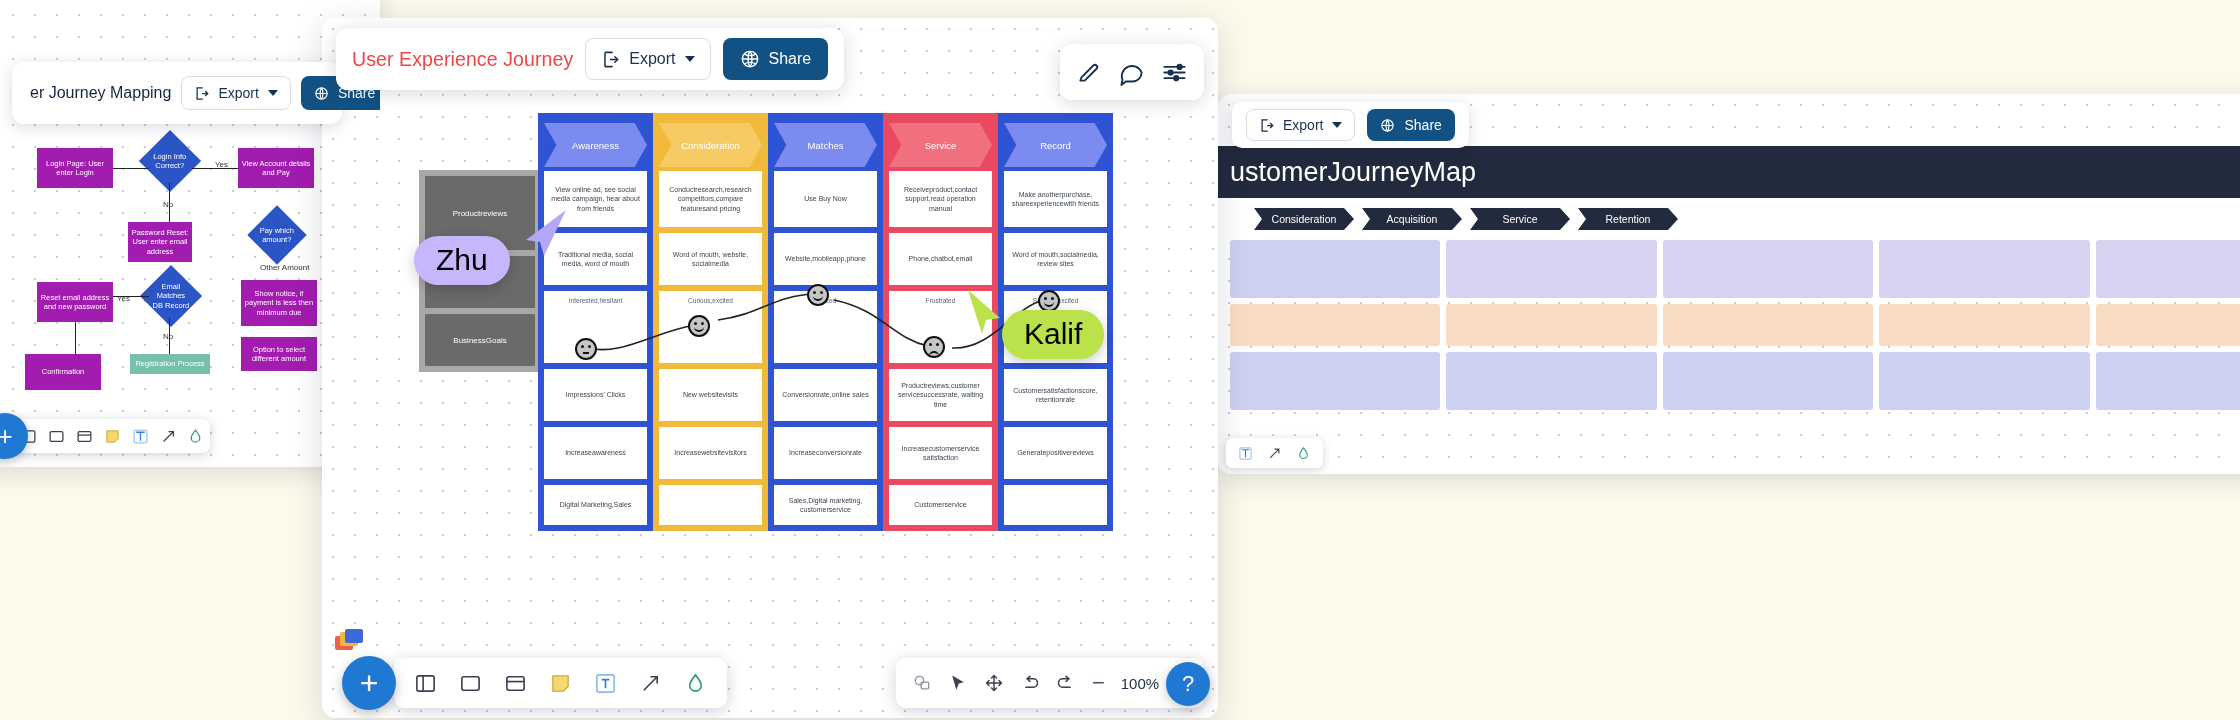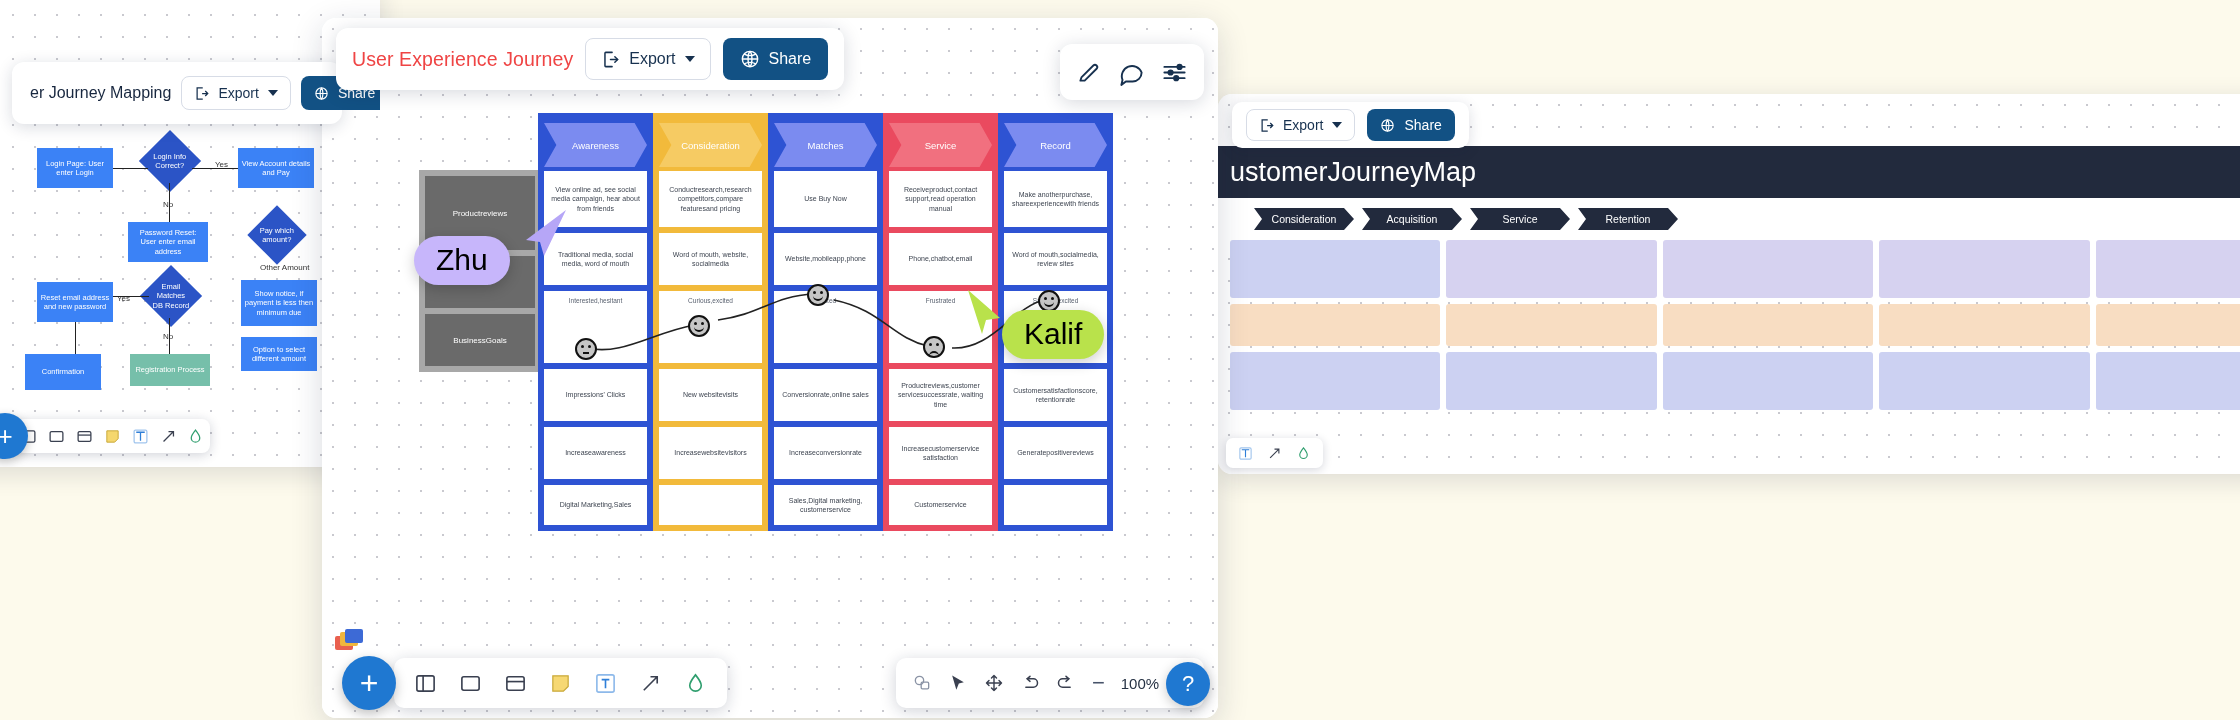--- a/index.html
+++ b/index.html
@@ -38,21 +38,21 @@
     padding: 0 18px; z-index: 8;
   }
   .lw-title { font-size: 16px; color: #18273f; white-space: nowrap; text-align: center; }
   .flow-node {
     position: absolute;
     display: flex; align-items: center; justify-content: center;
     text-align: center;
     font-size: 7.5px; line-height: 1.25;
     color: #fff; padding: 3px;
   }
-  .fn-red  { background: #3b82f6; }
+  .fn-red  { background: #a21caf; }
   .fn-blue { background: #2b54c6; }
   .fn-teal { background: #76bfaa; }
   .fn-diamond { transform: rotate(45deg); }
   .fn-diamond span { transform: rotate(-45deg); display:block; }
   .flow-label { position:absolute; font-size: 8px; color:#333; }
   .flow-line { position:absolute; background:#222; }
   .lw-bottom-bar {
     position: absolute; left: 255px; bottom: 14px;
     width: 195px; height: 34px;
     background: #fff; border-radius: 8px;
@@ -278,39 +278,39 @@
 
   <div class="flow-node fn-red" style="left:277px;top:166px;width:76px;height:40px;">
       <span>Login Page: User enter Login</span>
     </div>
   <div class="flow-node fn-blue fn-diamond" style="left:388px;top:157px;width:44px;height:44px;">
       <span>Login Info Correct?</span>
     </div>
   <div class="flow-node fn-red" style="left:478px;top:166px;width:76px;height:40px;">
       <span>View Account details and Pay</span>
     </div>
-  <div class="flow-node fn-red" style="left:368px;top:240px;width:80px;height:40px;">
+  <div class="flow-node fn-red" style="left:368px;top:240px;width:64px;height:40px;">
       <span>Password Reset: User enter email address</span>
     </div>
   <div class="flow-node fn-blue fn-diamond" style="left:496px;top:232px;width:42px;height:42px;">
       <span>Pay which amount?</span>
     </div>
   <div class="flow-node fn-red" style="left:277px;top:300px;width:76px;height:40px;">
       <span>Reset email address and new password</span>
     </div>
   <div class="flow-node fn-blue fn-diamond" style="left:389px;top:292px;width:44px;height:44px;">
       <span>Email Matches DB Record</span>
     </div>
   <div class="flow-node fn-red" style="left:481px;top:298px;width:76px;height:46px;">
       <span>Show notice, if payment is less then minimum due</span>
     </div>
   <div class="flow-node fn-red" style="left:265px;top:372px;width:76px;height:36px;">
       <span>Confirmation</span>
     </div>
-  <div class="flow-node fn-teal" style="left:370px;top:372px;width:80px;height:32px;">
+  <div class="flow-node fn-teal" style="left:370px;top:372px;width:80px;height:20px;">
       <span>Registration Process</span>
     </div>
   <div class="flow-node fn-red" style="left:481px;top:355px;width:76px;height:34px;">
       <span>Option to select different amount</span>
     </div>
 
   <div class="flow-label" style="left:455px;top:178px;">Yes</div>
   <div class="flow-label" style="left:403px;top:218px;">No</div>
   <div class="flow-label" style="left:403px;top:350px;">No</div>
   <div class="flow-label" style="left:357px;top:312px;">Yes</div>

